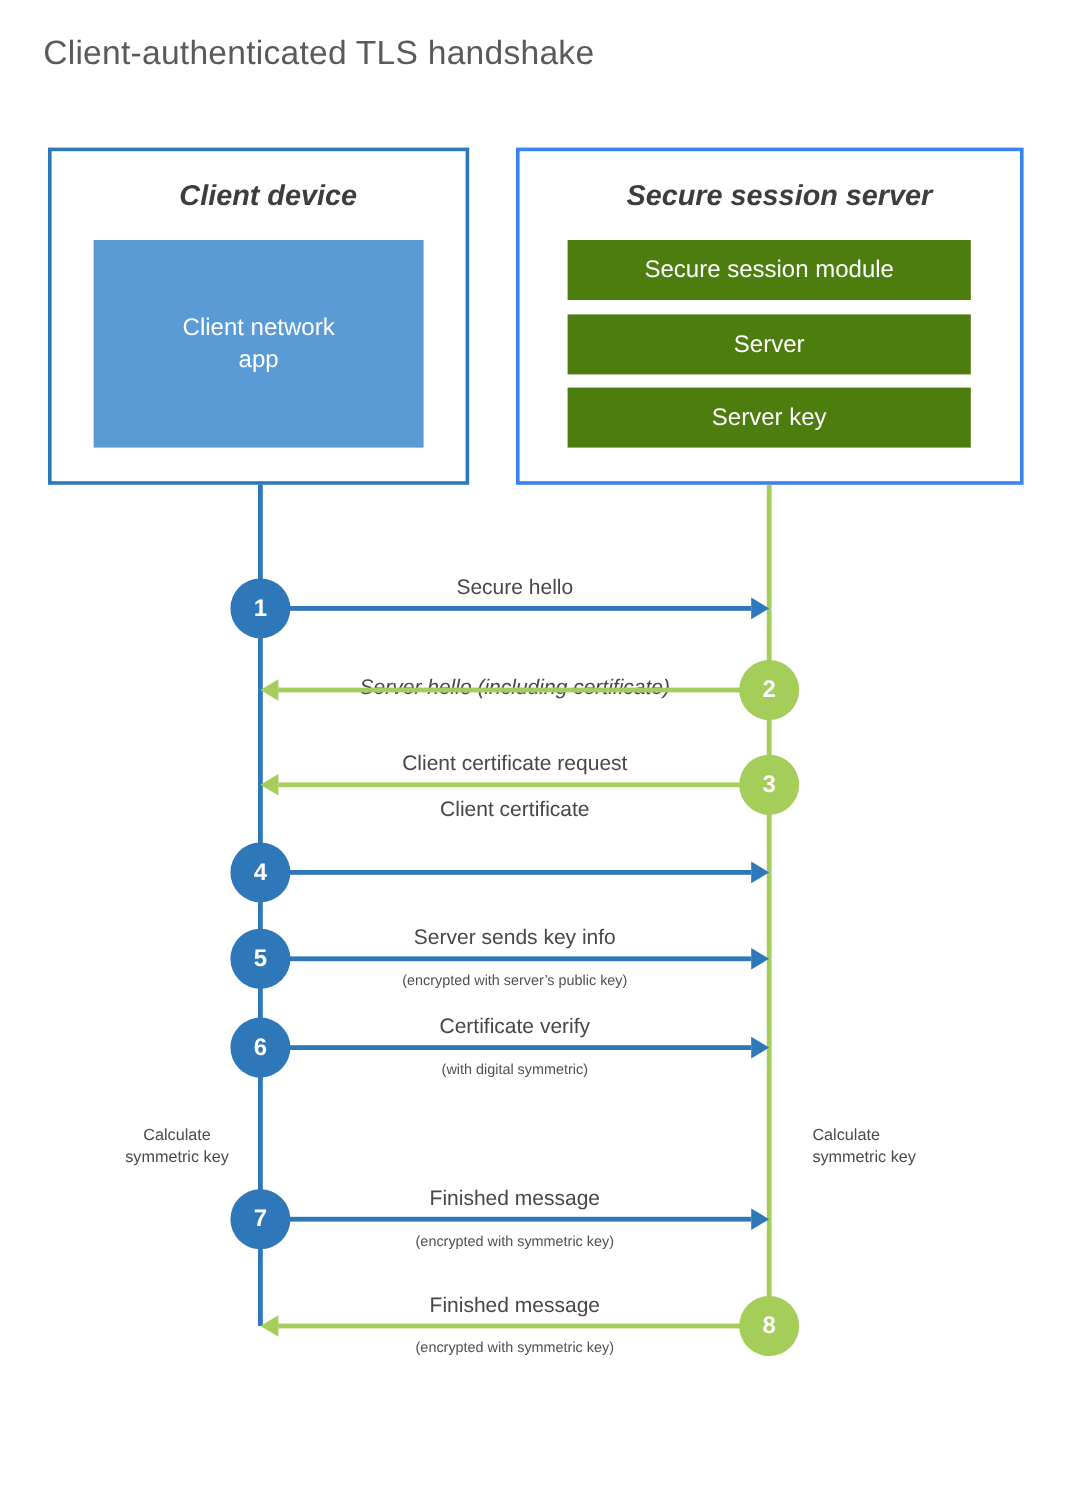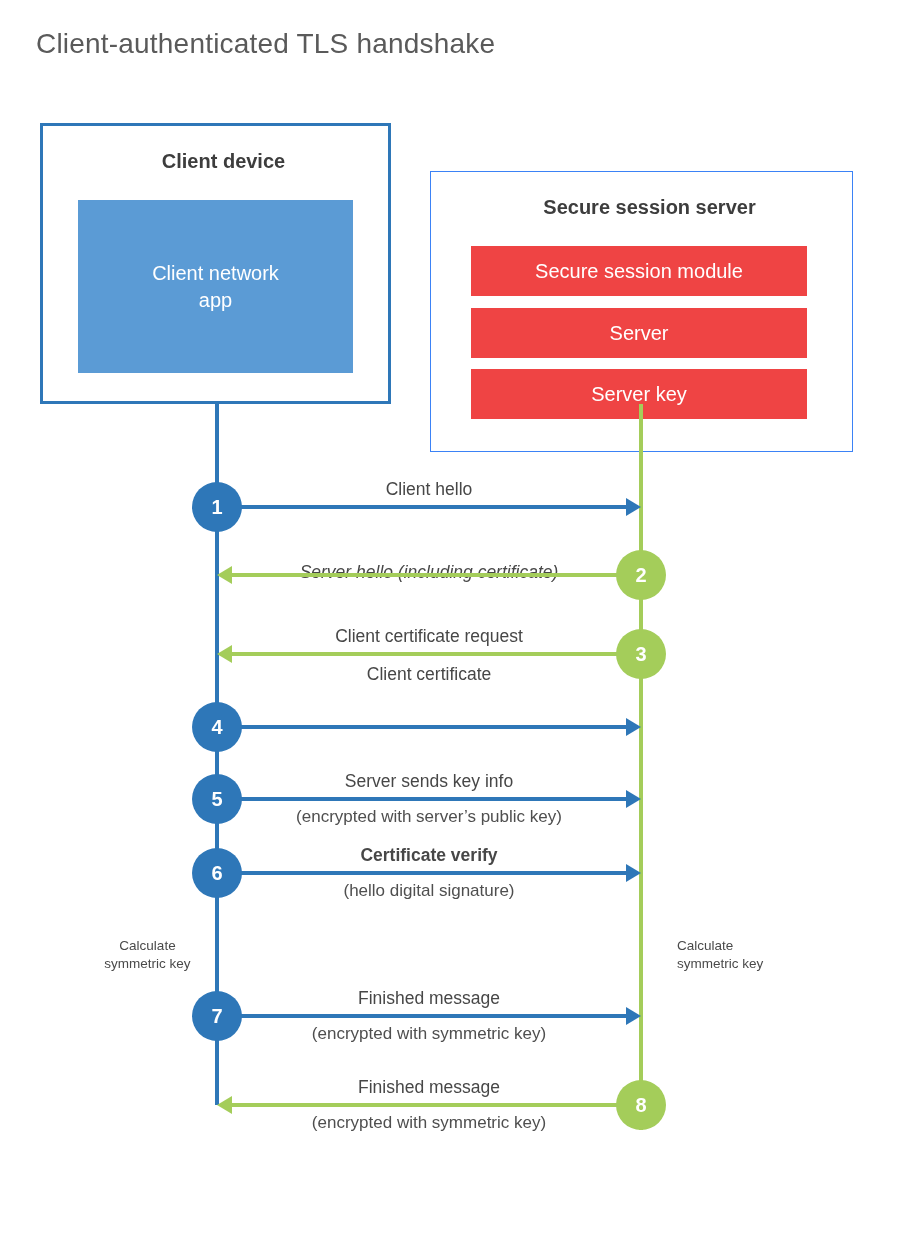--- a/index.html
+++ b/index.html
@@ -19,36 +19,36 @@
     left: 36px; top: 28px;
     font-size: 28px;
     font-weight: 300;
     color: #5a5a5a;
     letter-spacing: 0.2px;
   }
 
   
   .actor-box { background: #ffffff; }
   .actor-box.blue  { border: 3px solid #2e77b8; }
-  .actor-box.green { border: 1px solid #3b82f6; margin-top: 48px; }
+  .actor-box.green { border: 3px solid #3b82f6; }
   .actor-title {
     position: absolute; left: 16px; right: 0; top: 24px;
     text-align: center;
-    font-size: 20px; font-weight: 700; color: #3d3d3d;
+    font-size: 24px; font-weight: 700; color: #3d3d3d; font-style: italic;
   }
   .module-rect {
     position: absolute;
     display: flex; align-items: center; justify-content: center;
     text-align: center;
     color: #ffffff; font-size: 20px;
     white-space: pre-line;
     line-height: 1.35;
   }
   .module-rect.blue-fill  { background: #5b9bd5; }
-  .module-rect.green-fill { background: #ef4444; }
+  .module-rect.green-fill { background: #4d7c0f; }
 
   
   .lifeline { width: 4px; }
   .lifeline.blue  { background: #2e77b8; }
   .lifeline.green { background: #a4cd5a; }
 
   
   .step-circle {
     width: 50px; height: 50px; border-radius: 50%;
     color: #ffffff; font-size: 20px; font-weight: 700;
@@ -68,21 +68,21 @@
   
   .msg-label {
     left: 217px; width: 424px;
     text-align: center;
     font-size: 17.5px; color: #474747;
     line-height: 24px;
   }
   .msg-sub {
     left: 217px; width: 424px;
     text-align: center;
-    font-size: 17px; color: #4f4f4f;
+    font-size: 12px; color: #4f4f4f;
     line-height: 16px;
   }
   .side-note {
     font-size: 13.5px; color: #4a4a4a;
     line-height: 17.5px;
     white-space: pre-line;
   }
 </style>
 </head>
 <body>
@@ -100,21 +100,21 @@
   <div class="abs actor-box green" style="left:430px; top:123px; width:423px; height:281px;">
     <div class="actor-title">Secure session server</div>
     <div class="module-rect green-fill" style="left:40px; top:74px; width:336px; height:50px;">Secure session module</div>
     <div class="module-rect green-fill" style="left:40px; top:136px; width:336px; height:50px;">Server</div>
     <div class="module-rect green-fill" style="left:40px; top:197px; width:336px; height:50px;">Server key</div>
   </div>
 
   <div class="abs lifeline blue" style="left:215px; top:404px; height:701px;"></div>
   <div class="abs lifeline green" style="left:639px; top:404px; height:726px;"></div>
 
-  <div class="abs msg-label" style="top:477px;">Client hello</div>
+  <div class="abs msg-label" style="top:477px;">Secure hello</div>
   <div class="abs msg-line blue" style="left:217px; top:505px; width:409px;"></div>
   <div class="abs arrowhead right" style="left:626px; top:498px;"></div>
   <div class="abs step-circle blue" style="left:192px; top:482px;">1</div>
 
   <div class="abs msg-label" style="top:560px;font-style:italic;">Server hello (including certificate)</div>
   <div class="abs msg-line green" style="left:232px; top:573px; width:409px;"></div>
   <div class="abs arrowhead left" style="left:217px; top:566px;"></div>
   <div class="abs step-circle green" style="left:616px; top:550px;">2</div>
 
   <div class="abs msg-label" style="top:624px;">Client certificate request</div>
@@ -127,25 +127,25 @@
   <div class="abs arrowhead right" style="left:626px; top:718px;"></div>
   <div class="abs step-circle blue" style="left:192px; top:702px;">4</div>
 
   <div class="abs msg-label" style="top:769px;">Server sends key info</div>
   <div class="abs msg-line blue" style="left:217px; top:797px; width:409px;"></div>
   <div class="abs arrowhead right" style="left:626px; top:790px;"></div>
   <div class="abs step-circle blue" style="left:192px; top:774px;">5</div>
   <div class="abs msg-sub" style="top:809px;">(encrypted with server’s public key)</div>
 
 
-  <div class="abs msg-label" style="top:843px;font-weight:bold;">Certificate verify</div>
+  <div class="abs msg-label" style="top:843px;">Certificate verify</div>
   <div class="abs msg-line blue" style="left:217px; top:871px; width:409px;"></div>
   <div class="abs arrowhead right" style="left:626px; top:864px;"></div>
   <div class="abs step-circle blue" style="left:192px; top:848px;">6</div>
-  <div class="abs msg-sub" style="top:883px;">(hello digital signature)</div>
+  <div class="abs msg-sub" style="top:883px;">(with digital symmetric)</div>
 
   <div class="abs side-note" style="left:80px; top:937px; width:135px; text-align:center;">Calculate
 symmetric key</div>
   <div class="abs side-note" style="left:677px; top:937px; width:140px;">Calculate
 symmetric key</div>
 
   <div class="abs msg-label" style="top:986px;">Finished message</div>
   <div class="abs msg-line blue" style="left:217px; top:1014px; width:409px;"></div>
   <div class="abs arrowhead right" style="left:626px; top:1007px;"></div>
   <div class="abs step-circle blue" style="left:192px; top:991px;">7</div>

